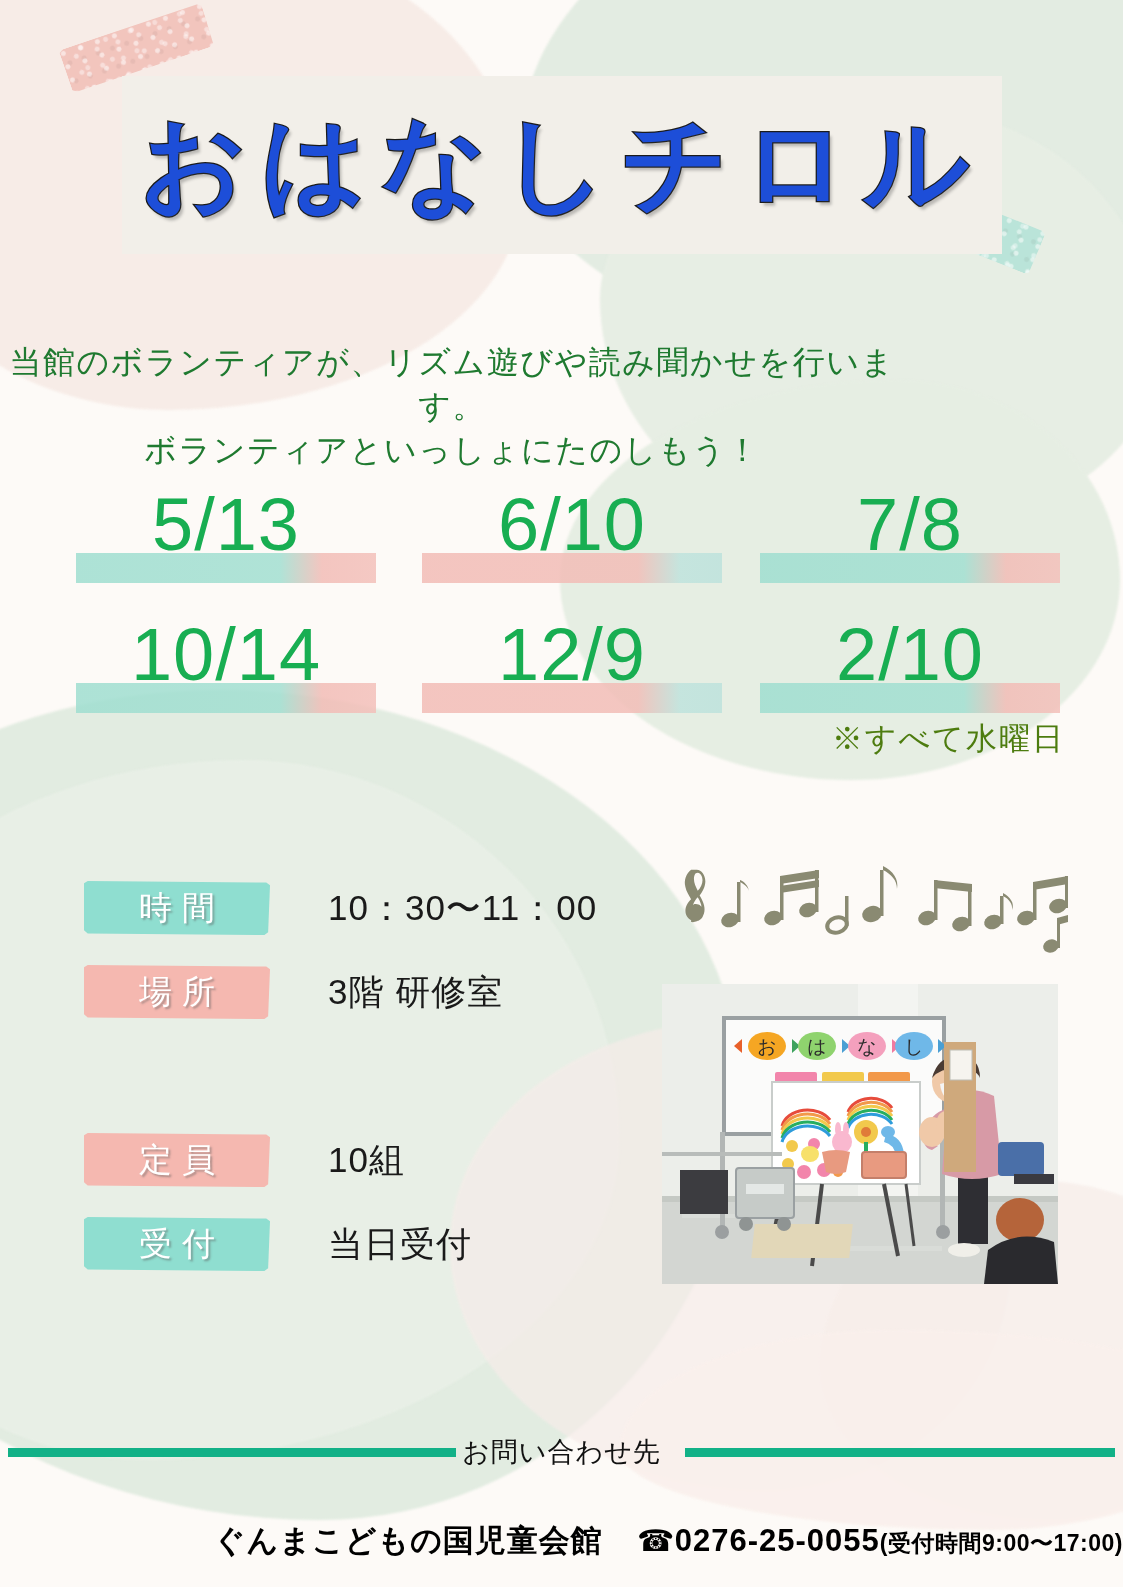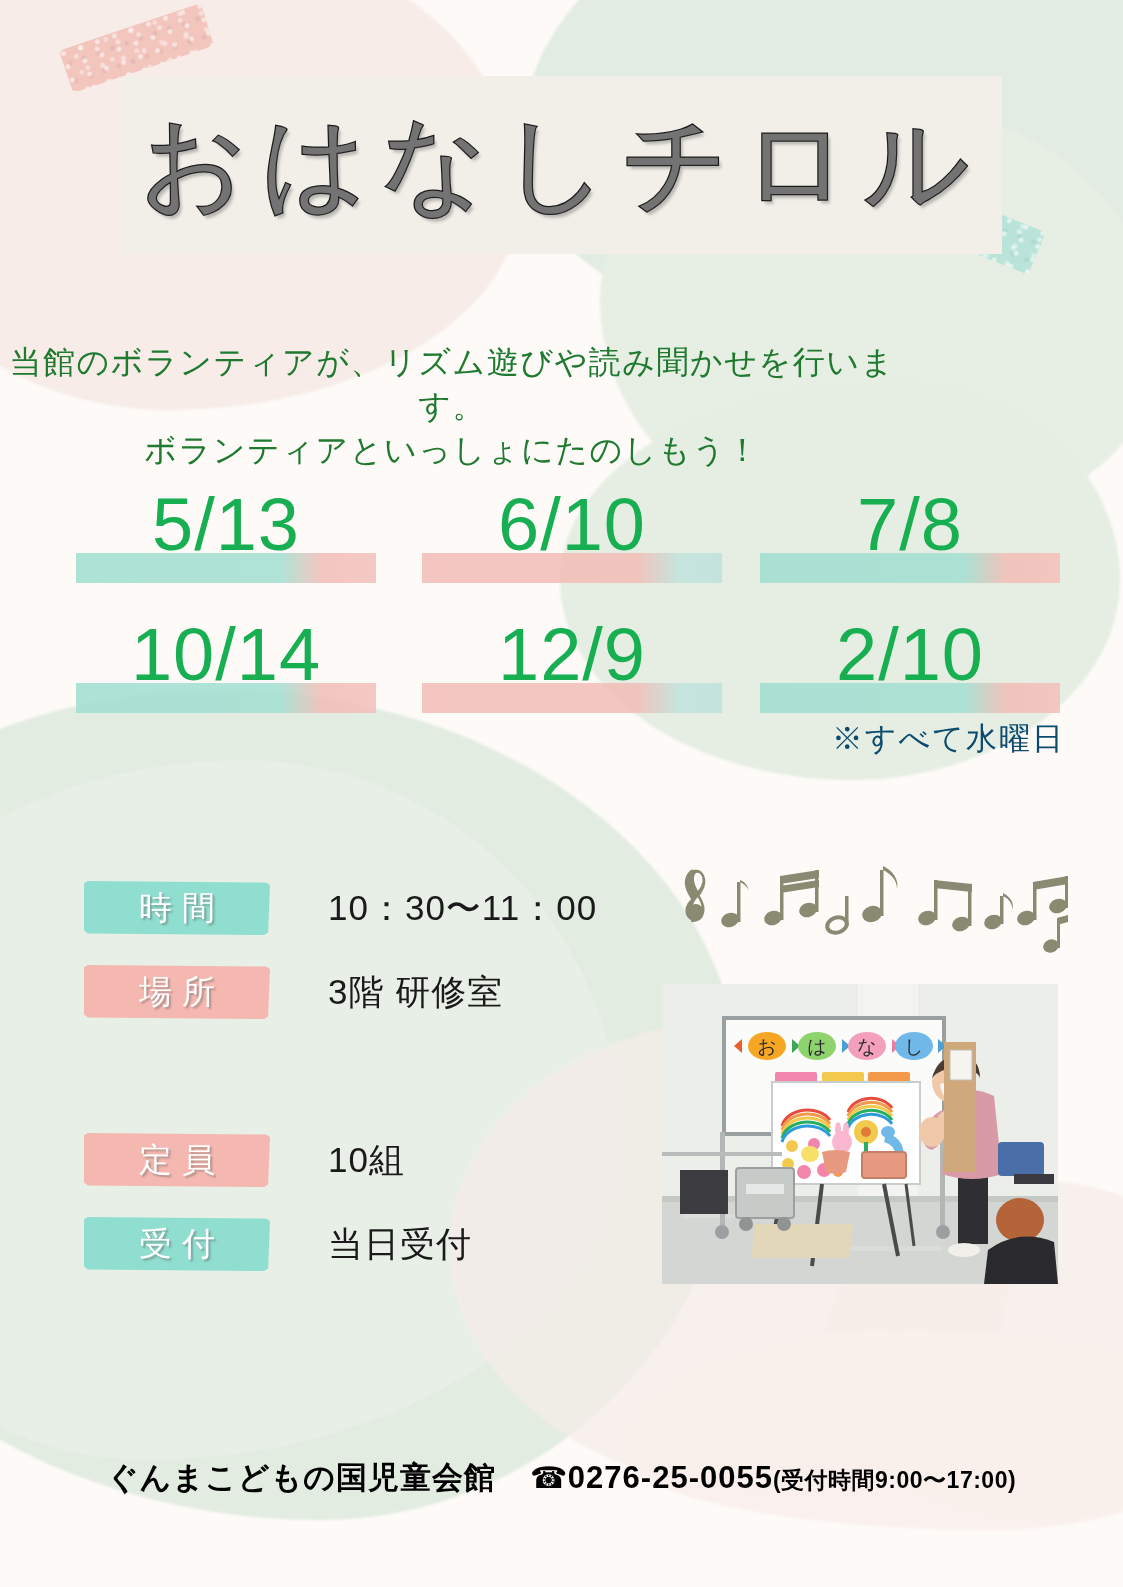--- a/index.html
+++ b/index.html
@@ -112,22 +112,22 @@
     background:#f2efe9;
     z-index:6;
   }
   .title-text {
     position:absolute;
     left:122px; top:76px; width:880px; height:178px;
     z-index:8;
     display:flex; align-items:center; justify-content:center;
     font-size:104px;
     letter-spacing:14px;
-    font-weight:400;
-    color:#737373;
+    font-weight:700;
+    color:#1d4ed8;
     -webkit-text-stroke:2.5px #1b1b1b;
     paint-order: stroke fill;
     text-shadow: 3px 4px 3px rgba(60,60,60,.30);
     white-space:nowrap;
   }
 
   
   .desc {
     position:absolute;
     left:0; top:340px; width:904px;
@@ -168,21 +168,21 @@
     line-height:100px;
     color:#18ae52;
     letter-spacing:1px;
   }
   .note-wed {
     position:absolute;
     left:0; top:718px; width:1065px;
     text-align:right;
     z-index:7;
     font-size:31px;
-    color:#0c4a6e;
+    color:#4d7c0f;
     letter-spacing:2px;
   }
 
   
   .details { position:absolute; left:84px; top:866px; z-index:7; }
   .detail-row { position:relative; height:84px; display:flex; align-items:center; }
   .tag {
     position:relative;
     width:186px; height:54px;
     display:flex; align-items:center; justify-content:center;
@@ -227,22 +227,22 @@
   }
   .rule { height:9px; background:#12b187; }
   .rule-left  { position:absolute; left:8px;  width:448px; }
   .rule-right { position:absolute; right:8px; width:430px; }
   .divider-label {
     position:relative; z-index:2;
     font-size:27px; color:#111; letter-spacing:1px;
     padding:0 16px; background:transparent;
   }
   .contact {
-    margin-top:25px;
-    text-align:center;
+    margin-top:48px;
+    text-align:right;
     font-size:31px;
     color:#000;
     letter-spacing:0.5px;
     white-space:nowrap;
   }
   .contact .org { font-weight:bold; letter-spacing:1px; }
   .contact .gap { display:inline-block; width:34px; }
   .contact .tel-icon { font-size:30px; }
   .contact .tel { font-weight:bold; letter-spacing:1px; }
   .contact .hours { font-size:23px; font-weight:bold; }
@@ -539,16 +539,21 @@
     <circle cx="122" cy="240" r="7" fill="#8f9493"></circle>
 
     <rect x="282" y="58" width="32" height="130" fill="#cfa97c"></rect>
     <rect x="288" y="66" width="22" height="30" fill="#f6f4ef" stroke="#bdbdb5"></rect>
 
     <line x1="0" y1="170" x2="120" y2="170" stroke="#b8bcba" stroke-width="4"></line>
   </svg>
 </div>
 
 <div class="footer">
+  <div class="divider-wrap">
+    <div class="rule rule-left"></div>
+    <div class="rule rule-right"></div>
+    <div class="divider-label">お問い合わせ先</div>
+  </div>
   <div class="contact">
     <span class="org">ぐんまこどもの国児童会館</span><span class="gap"></span><span class="tel-icon">☎</span><span class="tel">0276-25-0055</span><span class="hours">(受付時間9:00〜17:00)</span>
   </div>
 </div>
 
 </body></html>

